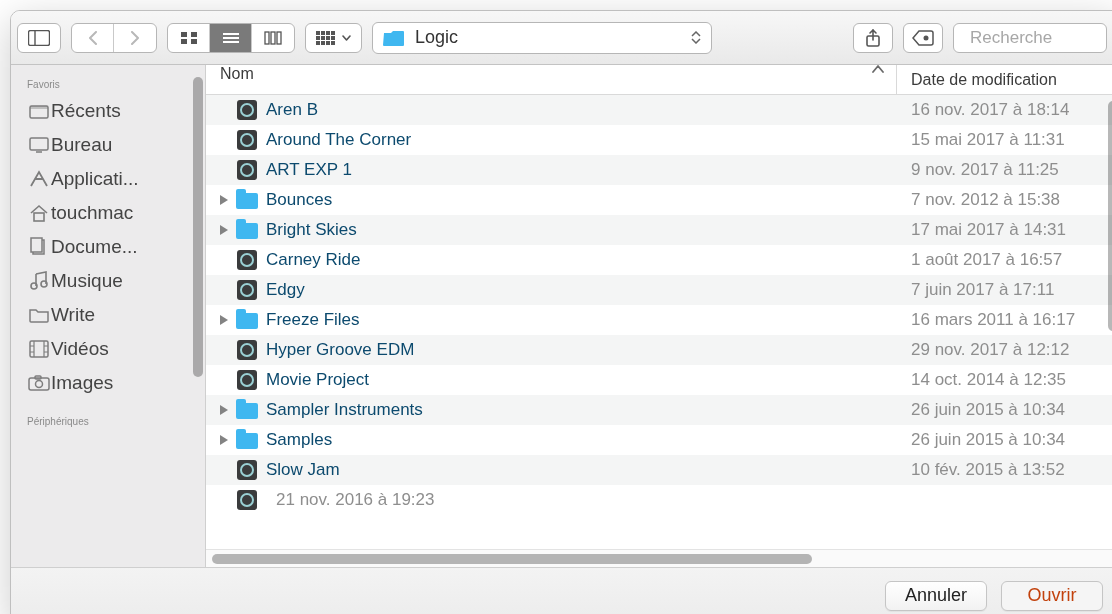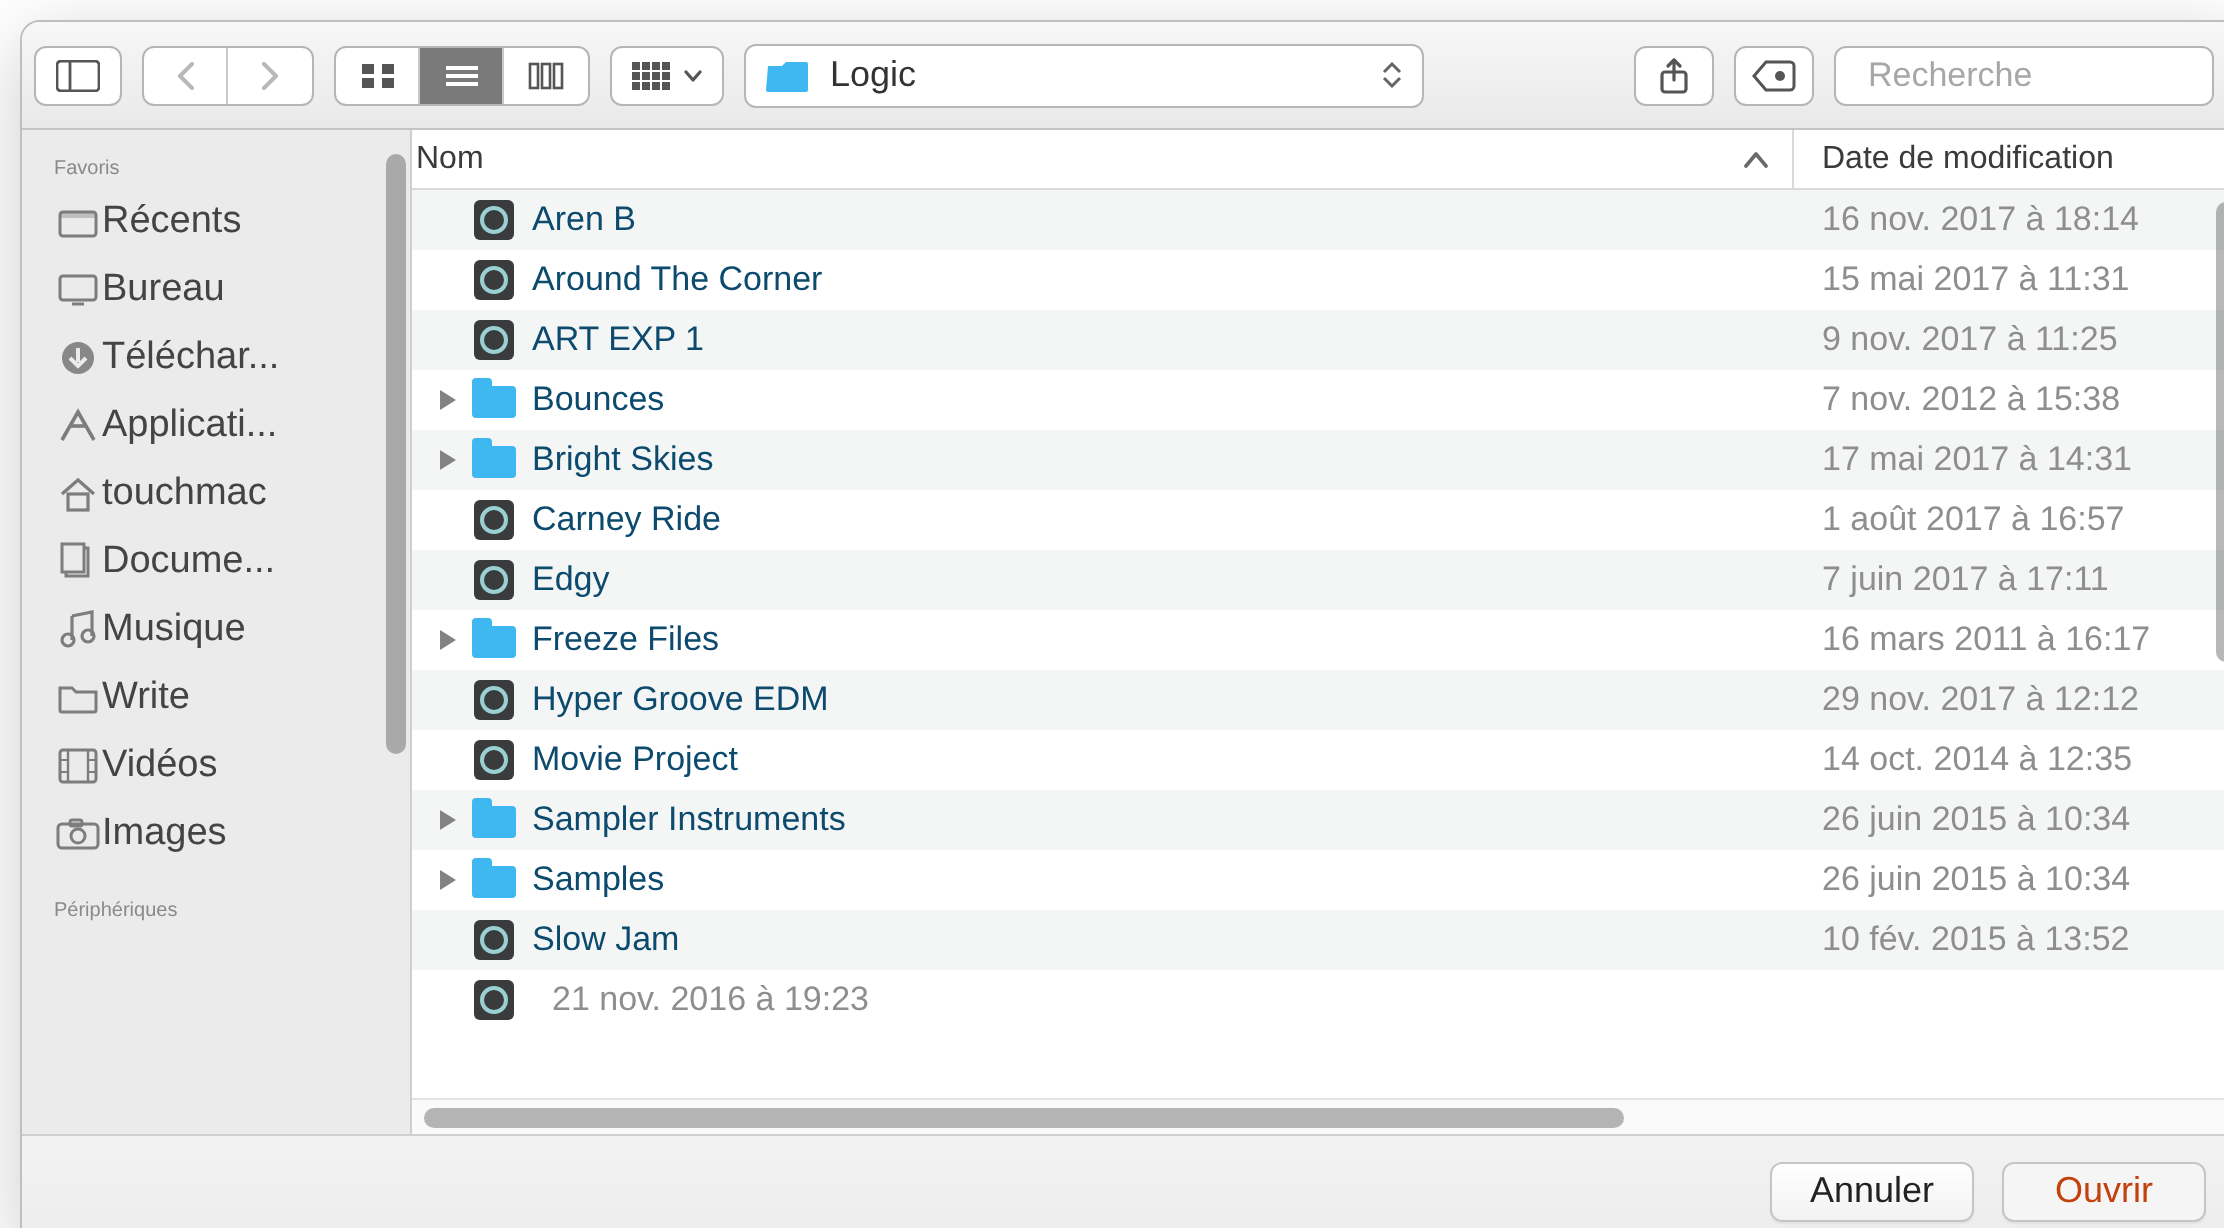--- a/index.html
+++ b/index.html
@@ -92,21 +92,21 @@
     align-items: center;
     justify-content: center;
     color: #555;
   }
   .search {
     display: flex;
     align-items: center;
     border: 1px solid #b6b6b6;
     border-radius: 6px;
     height: 30px;
-    width: 190px;
+    width: 154px;
     padding: 0 8px;
     color: #9a9a9a;
     background: #fff;
     gap: 6px;
   }
   .search input {
     border: none;
     outline: none;
     font-size: 17px;
     flex: 1;
@@ -166,23 +166,23 @@
     height: 30px;
     display: flex;
     align-items: center;
     border-bottom: 1px solid #d9d9d9;
     font-size: 16px;
     color: #3b3b3b;
     background: #fff;
   }
   .col-name {
     flex: 1;
-    padding-left: 2px;
-    display: flex;
-    align-items: center;
+    padding-left: 14px;
+    display: flex;
+    align-items: flex-start;
     justify-content: space-between;
     padding-right: 12px;
     border-right: 1px solid #d9d9d9;
     height: 100%;
   }
   .col-date {
     width: 224px;
     padding-left: 14px;
     display: flex;
     align-items: center;
@@ -427,30 +427,20 @@
       <div class="sb-item">
         <span class="ico">
           <svg width="20" height="16" viewBox="0 0 20 16">
               <rect x="1" y="1" width="18" height="12" rx="1.5" fill="none" stroke="currentColor" stroke-width="1.5"></rect>
               <line x1="7" y1="15" x2="13" y2="15" stroke="currentColor" stroke-width="1.5"></line>
             </svg>
         </span>
         <span class="txt">Bureau</span>
       </div>
 
-      <div class="sb-item">
-        <span class="ico">
-          <svg width="20" height="20" viewBox="0 0 20 20">
-              <circle cx="10" cy="10" r="8" fill="currentColor" opacity="0.9"></circle>
-              <polyline points="10,5 10,12" stroke="#ecebec" stroke-width="2"></polyline>
-              <polyline points="6,10 10,14 14,10" fill="none" stroke="#ecebec" stroke-width="2"></polyline>
-            </svg>
-        </span>
-        <span class="txt">Téléchar...</span>
-      </div>
 
       <div class="sb-item">
         <span class="ico">
           <svg width="20" height="18" viewBox="0 0 20 18">
               <polyline points="2,16 10,2 18,16" fill="none" stroke="currentColor" stroke-width="1.8"></polyline>
               <polyline points="6,9 14,9" stroke="currentColor" stroke-width="1.8"></polyline>
             </svg>
         </span>
         <span class="txt">Applicati...</span>
       </div>

